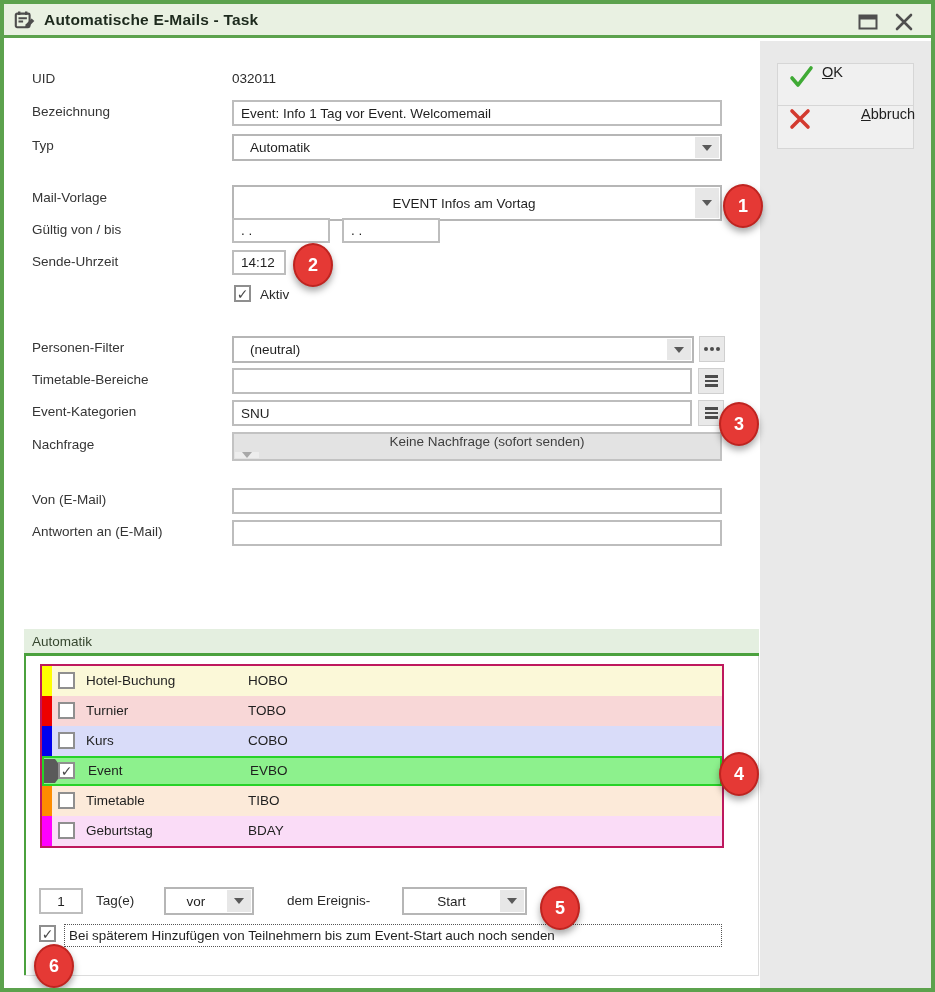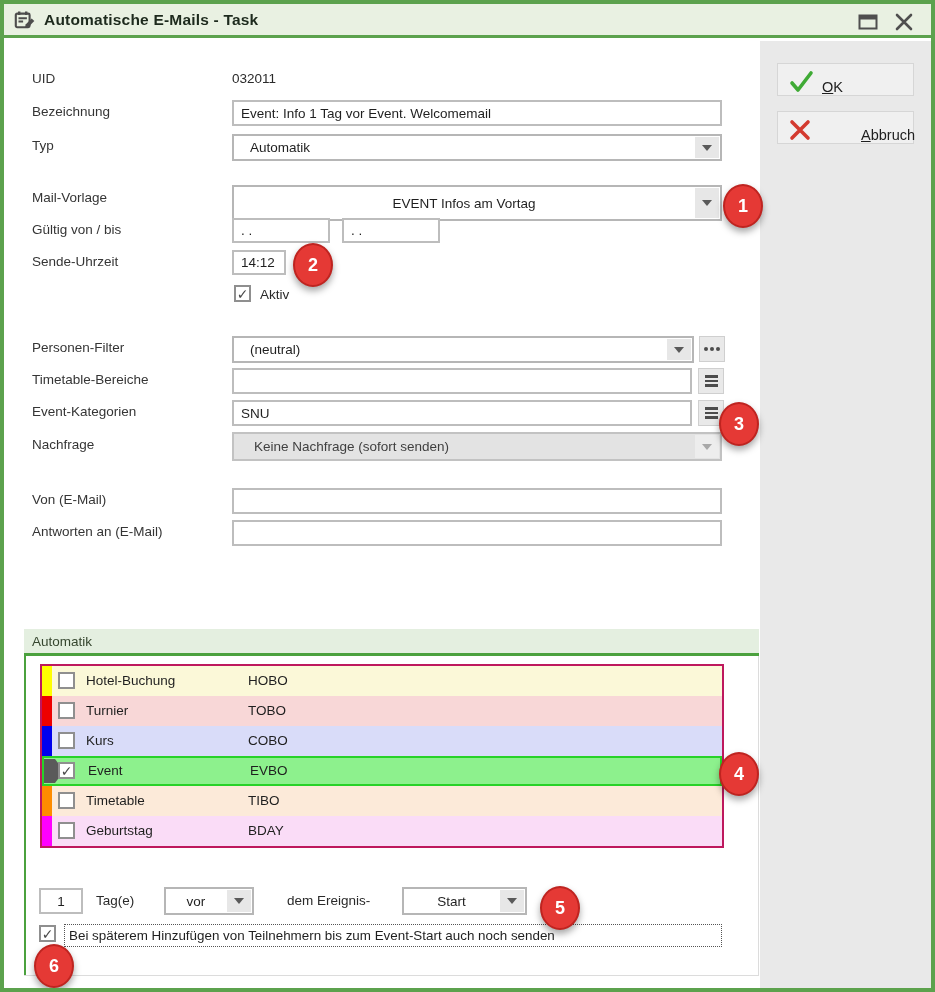--- a/index.html
+++ b/index.html
@@ -10,35 +10,35 @@
   }
   
   #titlebar{position:absolute;left:0;top:0;width:927px;height:34px;background:#e9f1e2;border-bottom:3px solid #5ca24d;}
   #titlebar .title{position:absolute;left:40px;top:7px;font-size:15.5px;font-weight:bold;color:#1d2a1d;letter-spacing:.2px;}
   #titlebar .app-icon{position:absolute;left:9px;top:5px;}
   #titlebar .winbtn{position:absolute;top:7px;width:26px;height:22px;display:flex;align-items:center;justify-content:center;cursor:default;}
   #btn-max{right:50px;}
   #btn-close{right:14px;}
   
   #sidepanel{position:absolute;left:756px;top:37px;width:171px;height:947px;background:#e9e9e9;}
-  .action-btn{position:absolute;left:17px;width:137px;height:33px;background:#f0f0f0;border:1px solid #d6d6d6;display:flex;align-items:flex-end;font-size:14.5px;color:#1f1f1f;cursor:default;}
+  .action-btn{position:absolute;left:17px;width:137px;height:44px;background:#f0f0f0;border:1px solid #d6d6d6;display:flex;align-items:flex-start;font-size:14.5px;color:#1f1f1f;cursor:default;}
   .action-btn .aicon{width:26px;height:26px;margin:0 8px 0 10px;display:flex;align-items:center;justify-content:center;}
   #btn-ok{top:22px;}
-  #btn-cancel{top:70px;gap:41px;}
+  #btn-cancel{top:64px;gap:41px;}
   .u{text-decoration:underline;}
   
   .lbl{position:absolute;left:28px;font-size:13.5px;color:#353535;white-space:nowrap;}
   .value-text{position:absolute;font-size:13.5px;color:#2a2a2a;}
   .txt{position:absolute;background:#fff;border:2px solid #bdbdbd;font-size:13.5px;color:#1f1f1f;display:flex;align-items:center;padding-left:7px;white-space:nowrap;overflow:hidden;}
   .combo{position:absolute;background:#fff;border:2px solid #b6b6b6;font-size:13.5px;color:#1f1f1f;display:flex;align-items:center;}
   .combo .cval{flex:1;padding-left:16px;white-space:nowrap;overflow:hidden;}
   .combo.centered .cval{text-align:center;padding-left:0;}
   .combo .arrow{width:24px;align-self:stretch;margin:1px;background:#e7e7e7;display:flex;align-items:center;justify-content:center;}
   .tri{width:0;height:0;border-left:5px solid transparent;border-right:5px solid transparent;border-top:6px solid #5a5a5a;}
-  .combo.disabled{background:#e3e3e3;border-color:#c2c2c2;color:#3f3f3f;}
+  .combo.disabled{background:#e3e3e3;border-color:#c2c2c2;color:#3f3f3f;flex-direction:column;}
   .combo.disabled .arrow{background:#ededed;}
   .combo.disabled .tri{border-top-color:#a8a8a8;}
   .sqbtn{position:absolute;width:26px;height:26px;background:#e9e9e9;border:1px solid #cfcfcf;display:flex;align-items:center;justify-content:center;}
   .burger{display:flex;flex-direction:column;gap:2px;}
   .burger i{display:block;width:13px;height:2.5px;background:#4c4c4c;}
   .dots{display:flex;gap:2px;}
   .dots i{display:block;width:4px;height:4px;border-radius:50%;background:#4c4c4c;}
   
   .checkbox{position:absolute;width:17px;height:17px;background:#fff;border:2px solid #8f8f8f;display:flex;align-items:center;justify-content:center;font-size:14px;color:#4a4a4a;}
   .checkbox.checked::after{content:"✓";font-weight:bold;line-height:1;}

